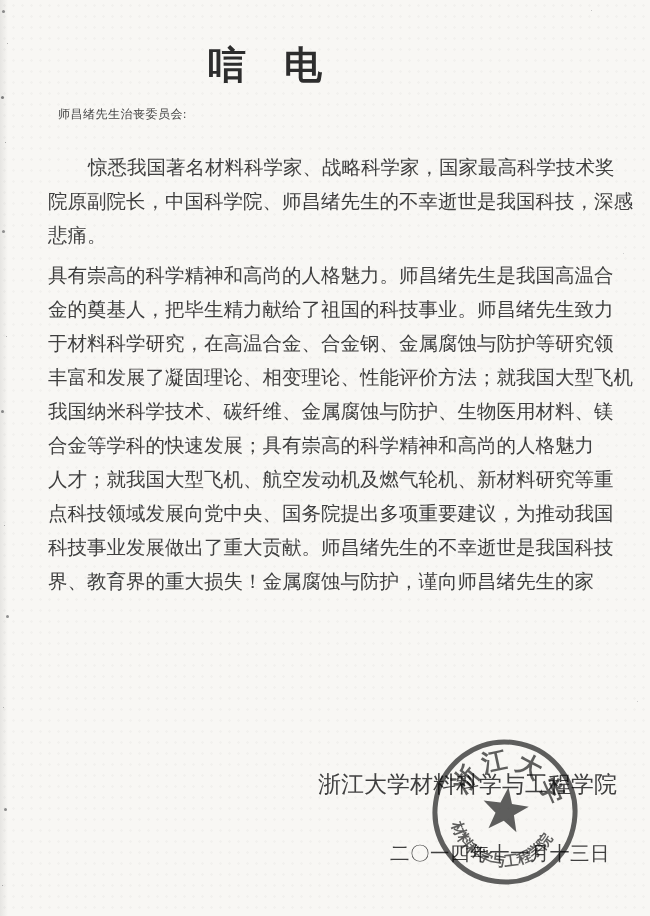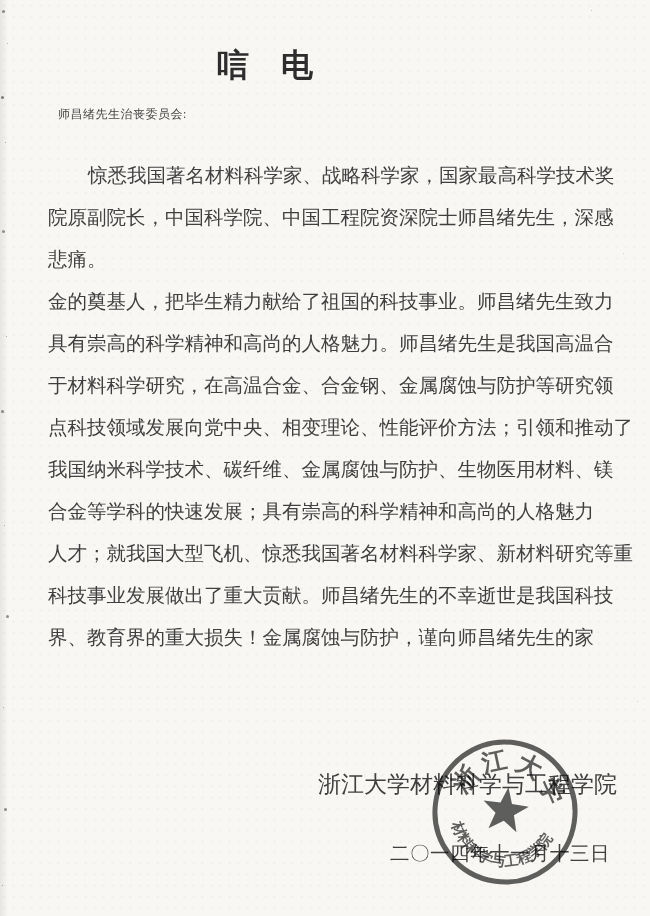--- a/index.html
+++ b/index.html
@@ -39,42 +39,41 @@
       1px 884px 0 -1px #919191,
       590px 9px 0 -1px #b5b5b5,
       622px 252px 0 -1px #c2c2c2,
       636px 700px 0 -1px #bdbdbd;
   }
   .title{
     position:absolute;left:0;top:42px;width:530px;
     text-align:center;
     font-family:"Liberation Sans", sans-serif;
     font-weight:700;
-    font-size:32px;line-height:46px;
+    font-size:38px;line-height:46px;
     color:#2d2d2d;
     white-space:pre;
   }
   .salutation{
     position:absolute;left:58px;top:103px;
     font-size:12px;line-height:23px;
     color:#434343;
     letter-spacing:0.5px;
   }
   .letter-body{
     position:absolute;left:48px;top:151px;width:546px;
     font-size:19.5px;
     color:#3f3f3f;
   }
   .para{margin:0 0 6px 0;}
   .line{
     height:34px;line-height:34px;
     text-align:justify;
     text-align-last:justify;
     white-space:nowrap;
-    margin-top:8px;
   }
   .line.first{text-indent:40px;}
   .line.last{text-align-last:left;white-space:normal;}
   .signature{
     position:absolute;top:772px;right:33px;
     font-size:23px;line-height:26px;
     color:#404040;
   }
   .dateline{
     position:absolute;top:810px;right:40px;
@@ -97,31 +96,32 @@
   <div class="edge-shade"></div>
   <div class="speck"></div>
 
   <div class="title">唁　电</div>
 
   <div class="salutation">师昌绪先生治丧委员会:</div>
 
   <div class="letter-body">
       <div class="para">
         <div class="line first">惊悉我国著名材料科学家、战略科学家，国家最高科学技术奖</div>
-        <div class="line">院原副院长，中国科学院、中国工程院资深院士师昌绪先生，深感</div>
+        <div class="line">院原副院长，中国科学院、师昌绪先生的不幸逝世是我国科技，深感</div>
         <div class="line last">悲痛。</div>
       </div>
       <div class="para">
+        <div class="line">具有崇高的科学精神和高尚的人格魅力。师昌绪先生是我国高温合</div>
         <div class="line">金的奠基人，把毕生精力献给了祖国的科技事业。师昌绪先生致力</div>
-        <div class="line">具有崇高的科学精神和高尚的人格魅力。师昌绪先生是我国高温合</div>
         <div class="line">于材料科学研究，在高温合金、合金钢、金属腐蚀与防护等研究领</div>
-        <div class="line">点科技领域发展向党中央、相变理论、性能评价方法；引领和推动了</div>
+        <div class="line">丰富和发展了凝固理论、相变理论、性能评价方法；就我国大型飞机</div>
         <div class="line">我国纳米科学技术、碳纤维、金属腐蚀与防护、生物医用材料、镁</div>
         <div class="line">合金等学科的快速发展；具有崇高的科学精神和高尚的人格魅力</div>
-        <div class="line">人才；就我国大型飞机、惊悉我国著名材料科学家、新材料研究等重</div>
+        <div class="line">人才；就我国大型飞机、航空发动机及燃气轮机、新材料研究等重</div>
+        <div class="line">点科技领域发展向党中央、国务院提出多项重要建议，为推动我国</div>
         <div class="line">科技事业发展做出了重大贡献。师昌绪先生的不幸逝世是我国科技</div>
         <div class="line">界、教育界的重大损失！金属腐蚀与防护，谨向师昌绪先生的家</div>
       </div>
     </div>
 
   <div class="signature">浙江大学材料科学与工程学院</div>
 
   <div class="dateline">二〇一四年十一月十三日</div>
 
   <svg class="seal" viewBox="0 0 160 160" xmlns="http://www.w3.org/2000/svg">

